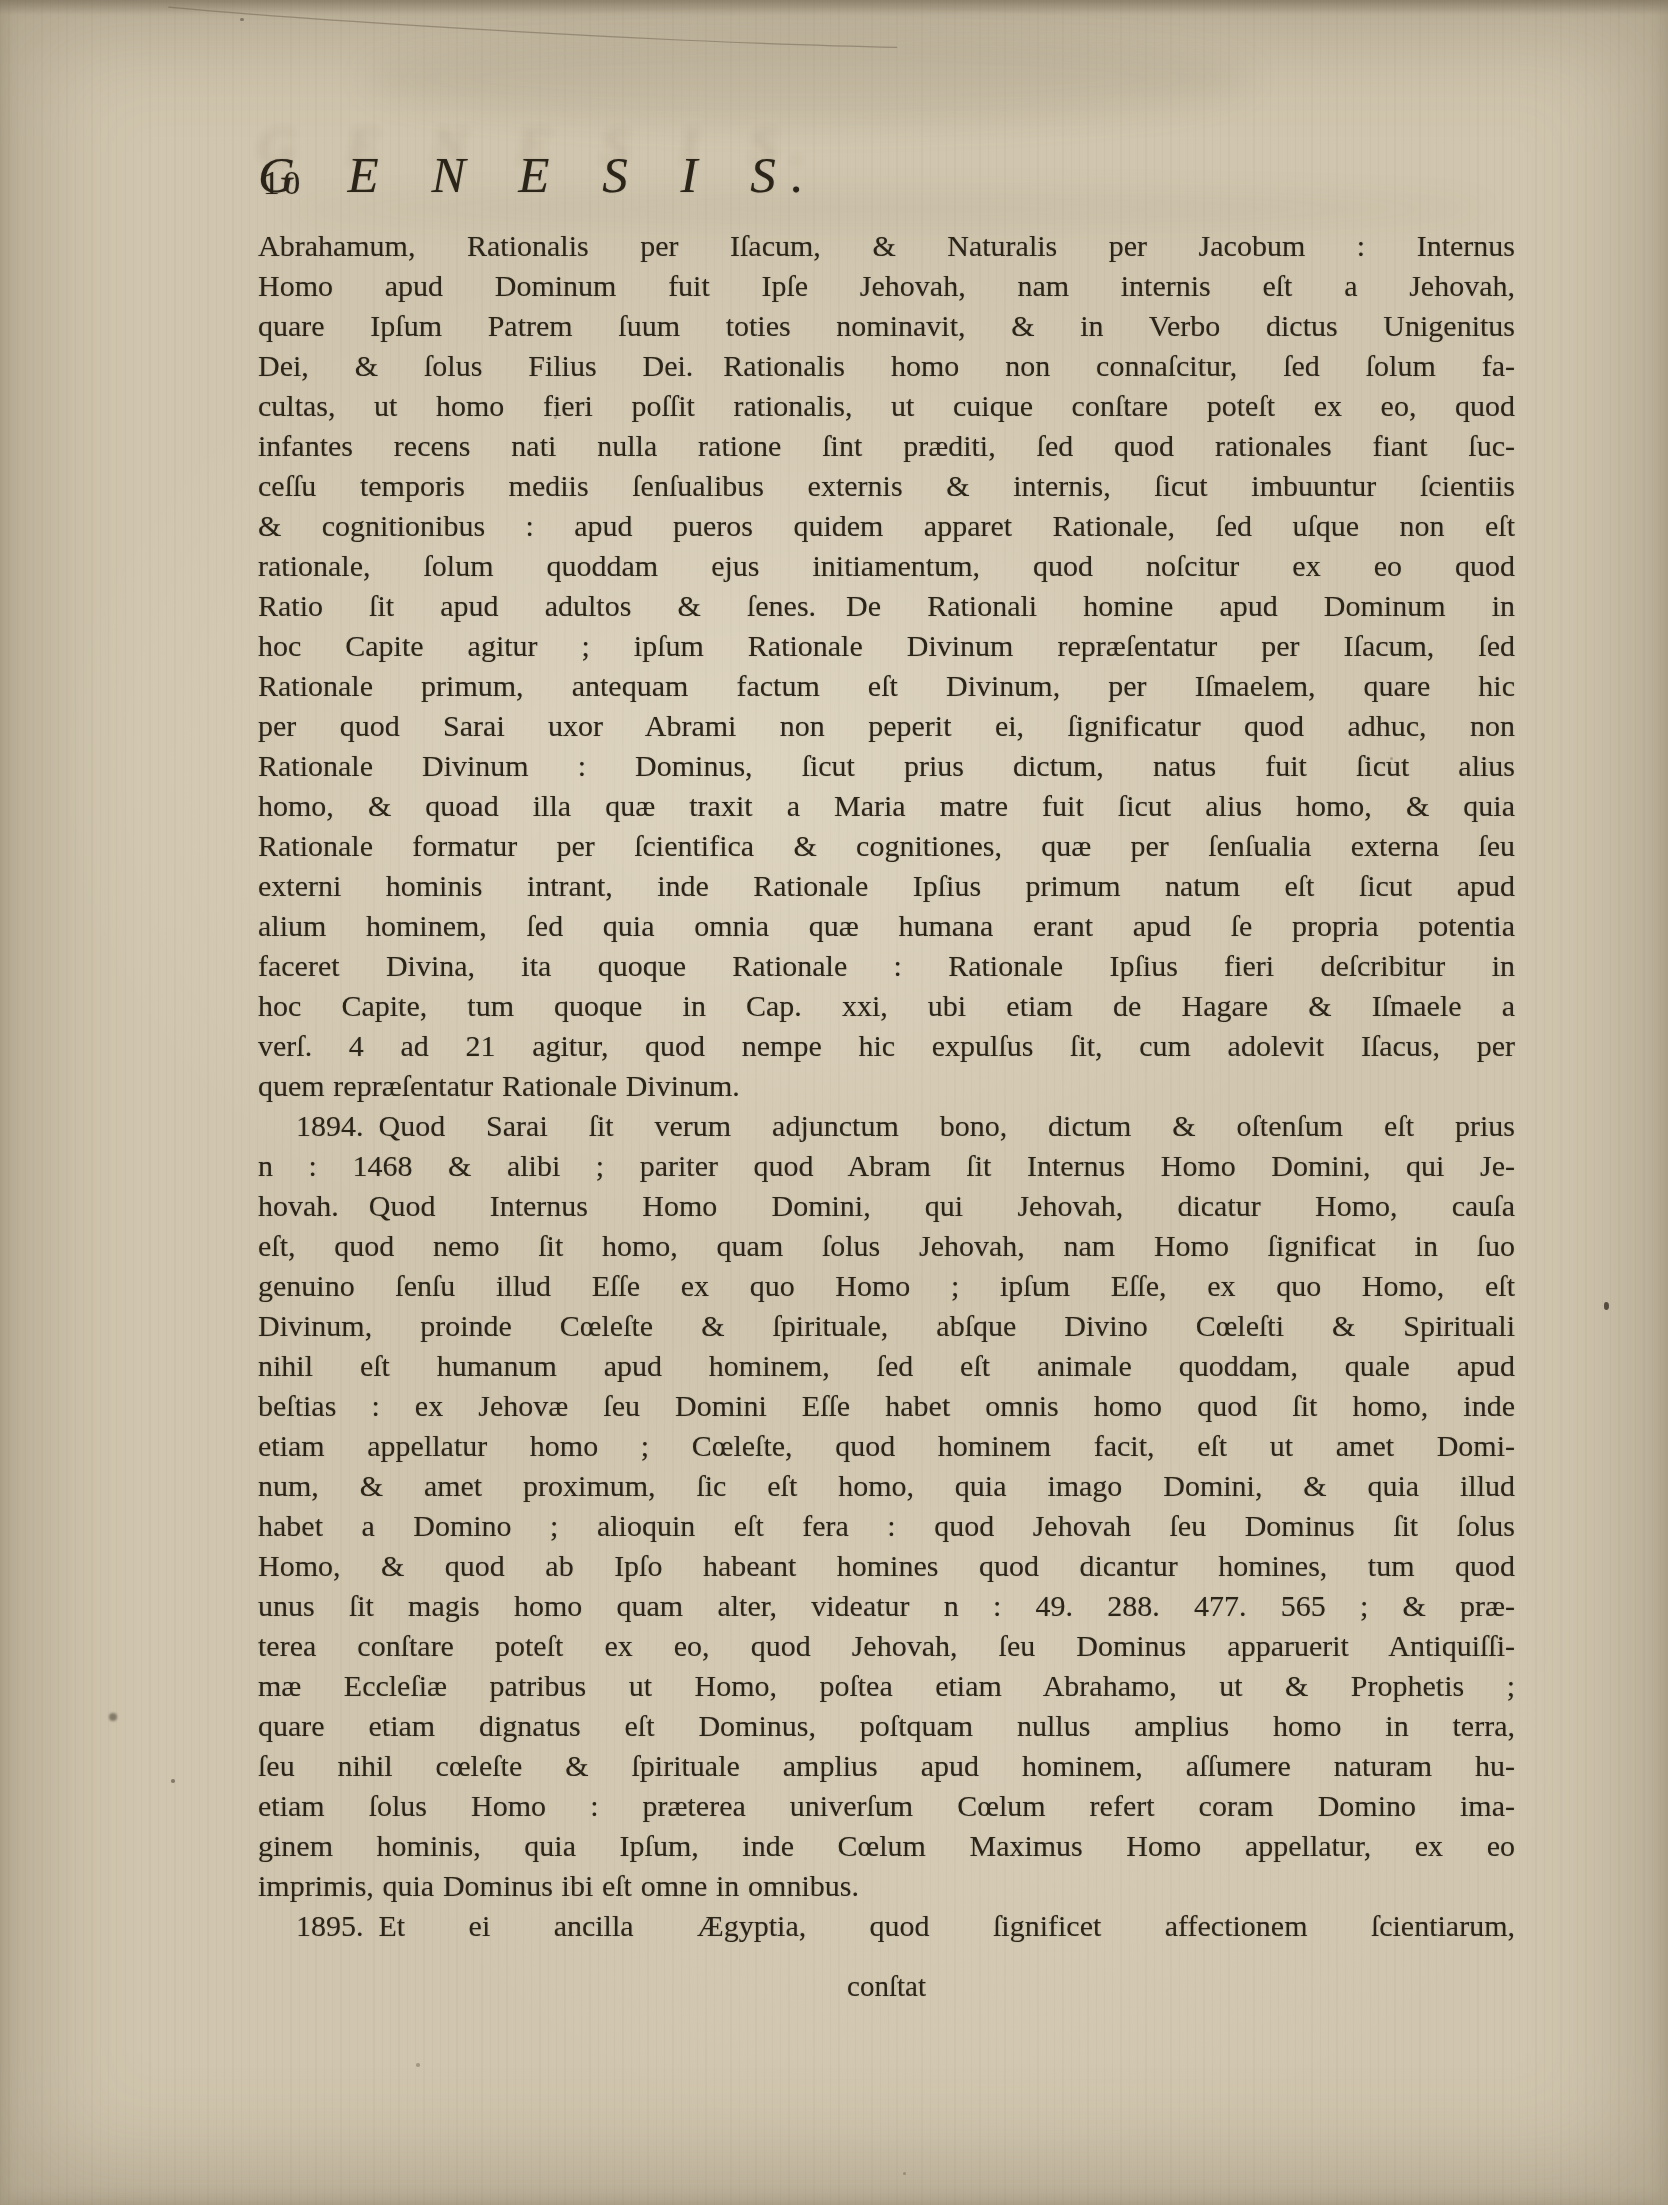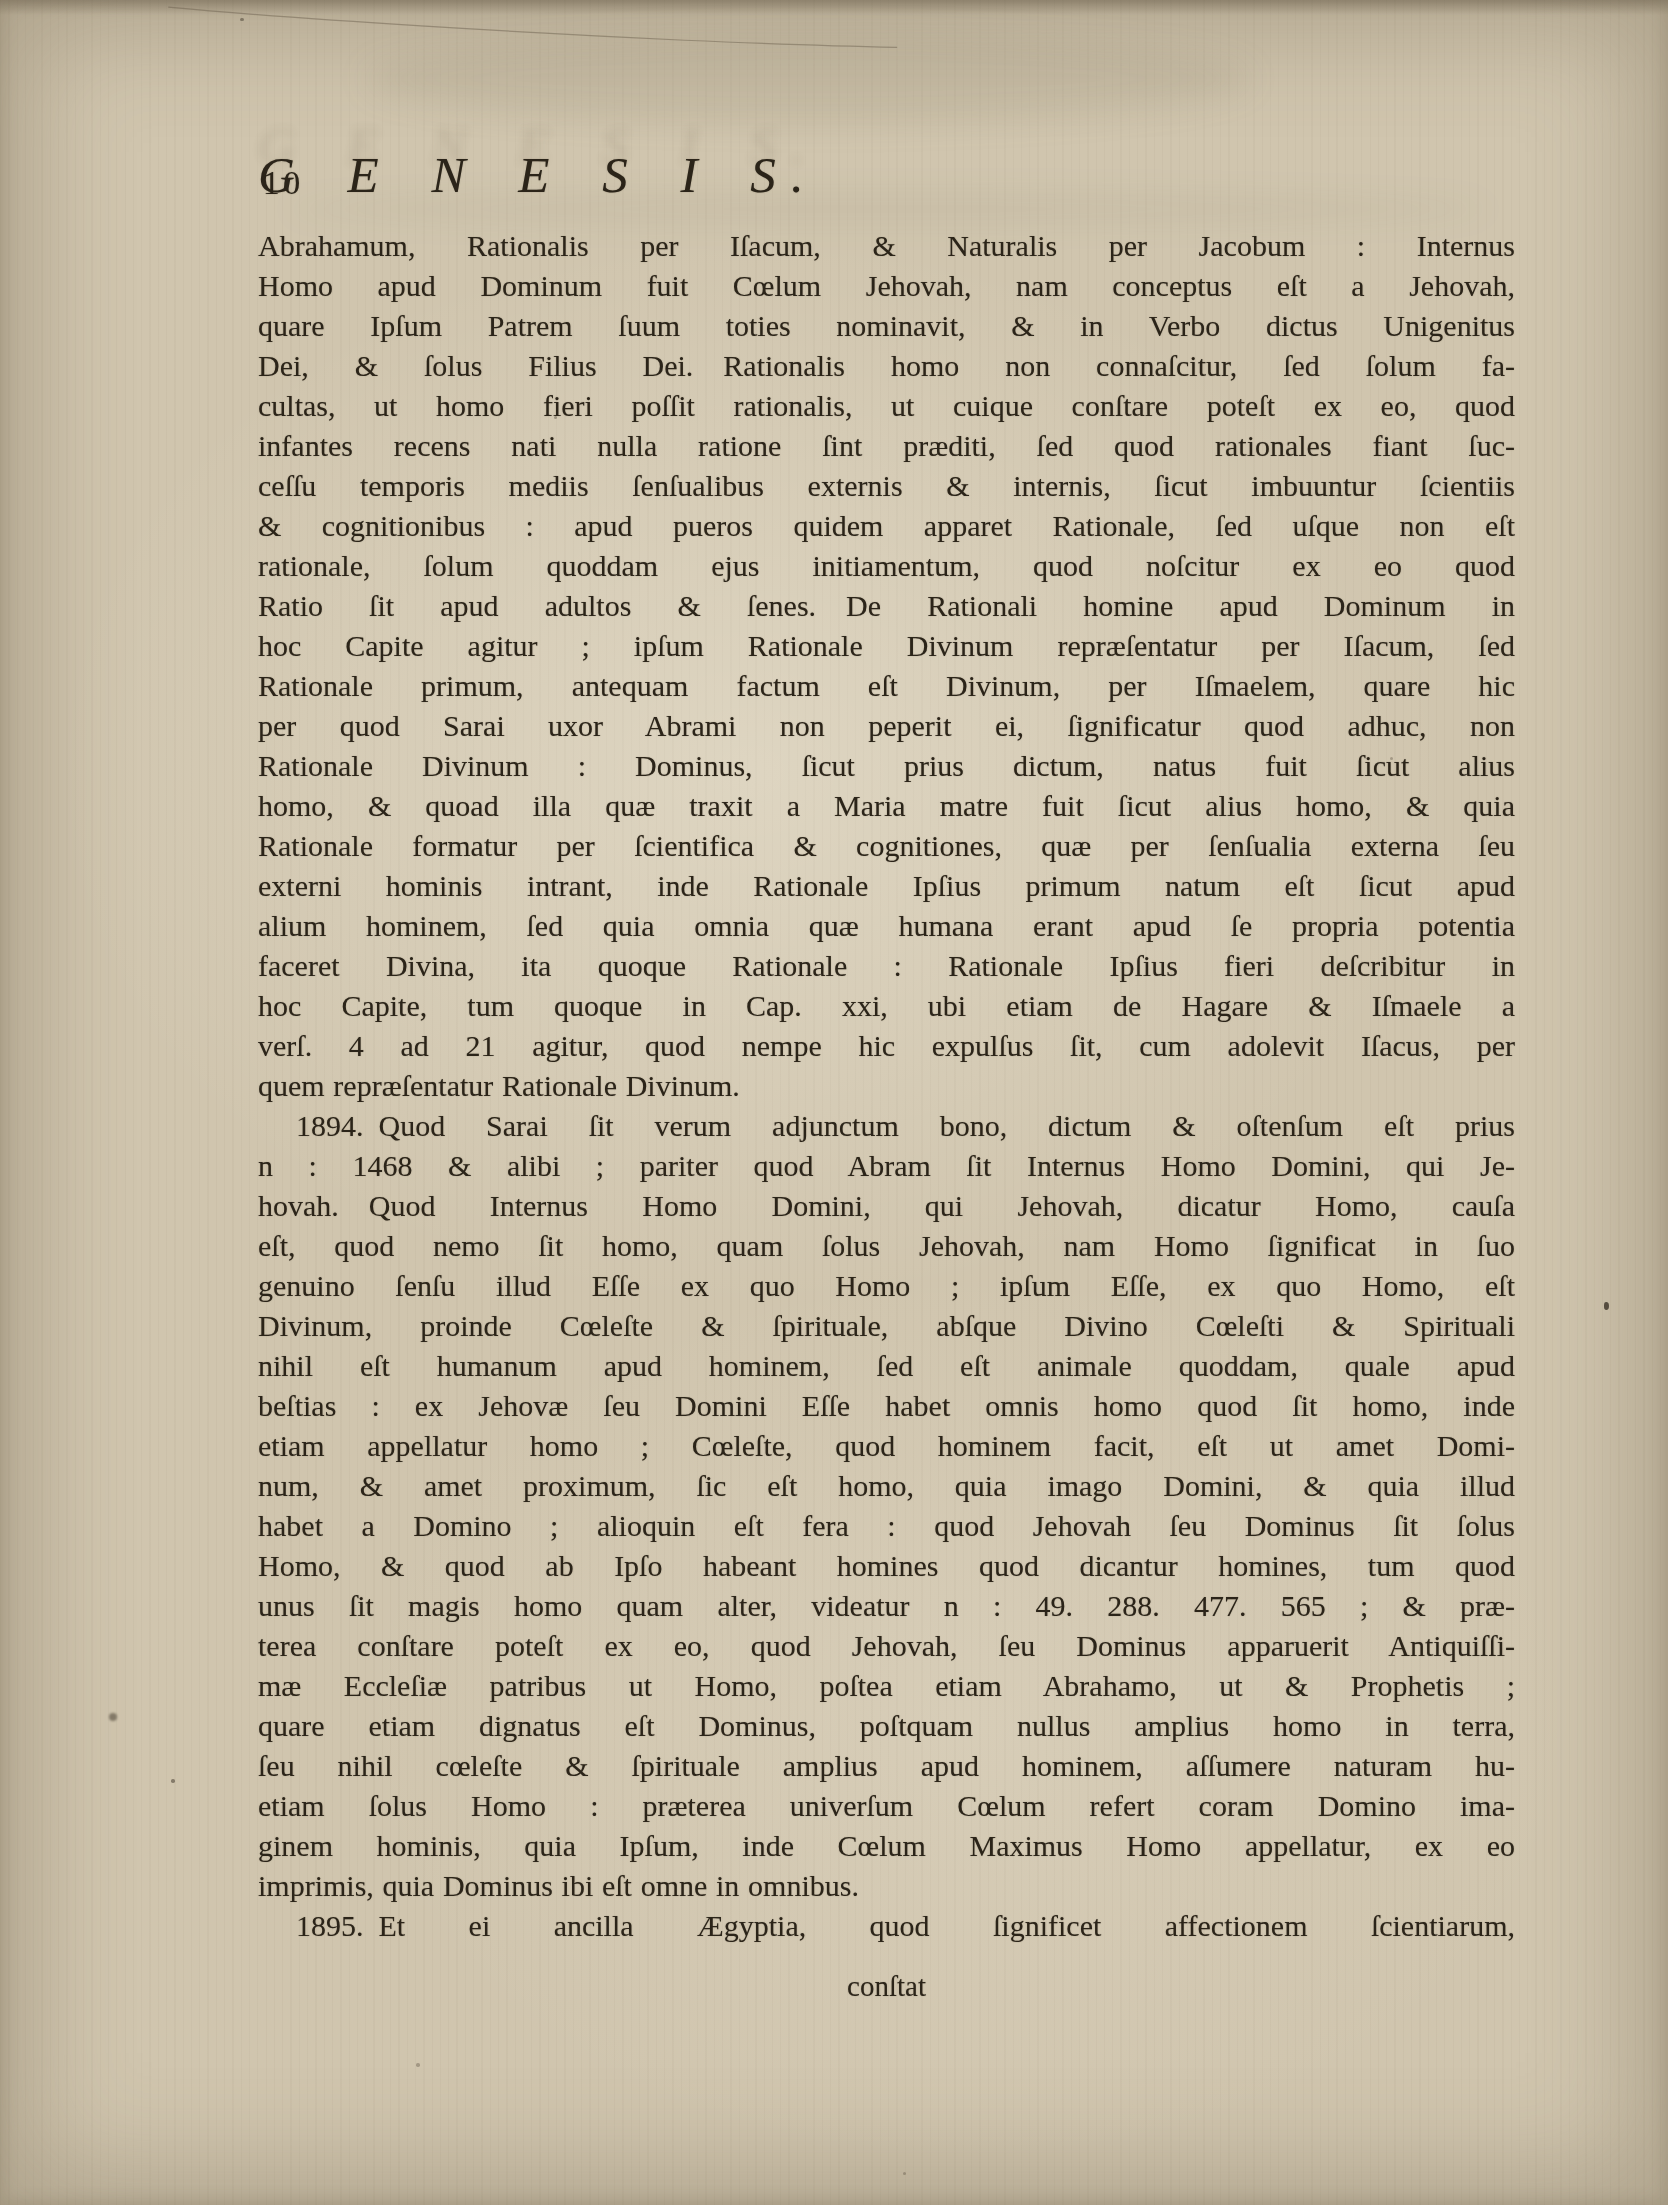--- a/index.html
+++ b/index.html
@@ -57,21 +57,21 @@
   <div class="ghost" style="left:366px;top:34px;width:885px;height:89px;"></div>
   <div class="ghost" style="left:283px;top:192px;width:1210px;height:34px;opacity:.7;"></div>
 
   <div class="header">
     <div class="page-number">10</div>
     <div class="running-title">G E N E S I S.</div>
   </div>
 
   <div class="text-block">
       <div class="line">Abrahamum, Rationalis per Iſacum, &amp; Naturalis per Jacobum : Internus</div>
-      <div class="line">Homo apud Dominum fuit Cœlum Jehovah, nam conceptus eſt a Jehovah,</div>
+      <div class="line">Homo apud Dominum fuit Ipſe Jehovah, nam internis eſt a Jehovah,</div>
       <div class="line">quare Ipſum Patrem ſuum toties nominavit, &amp; in Verbo dictus Unigenitus</div>
       <div class="line">Dei, &amp; ſolus Filius Dei. Rationalis homo non connaſcitur, ſed ſolum fa-</div>
       <div class="line">cultas, ut homo fieri poſſit rationalis, ut cuique conſtare poteſt ex eo, quod</div>
       <div class="line">infantes recens nati nulla ratione ſint præditi, ſed quod rationales fiant ſuc-</div>
       <div class="line">ceſſu temporis mediis ſenſualibus externis &amp; internis, ſicut imbuuntur ſcientiis</div>
       <div class="line">&amp; cognitionibus : apud pueros quidem apparet Rationale, ſed uſque non eſt</div>
       <div class="line">rationale, ſolum quoddam ejus initiamentum, quod noſcitur ex eo quod</div>
       <div class="line">Ratio ſit apud adultos &amp; ſenes. De Rationali homine apud Dominum in</div>
       <div class="line">hoc Capite agitur ; ipſum Rationale Divinum repræſentatur per Iſacum, ſed</div>
       <div class="line">Rationale primum, antequam factum eſt Divinum, per Iſmaelem, quare hic</div>

